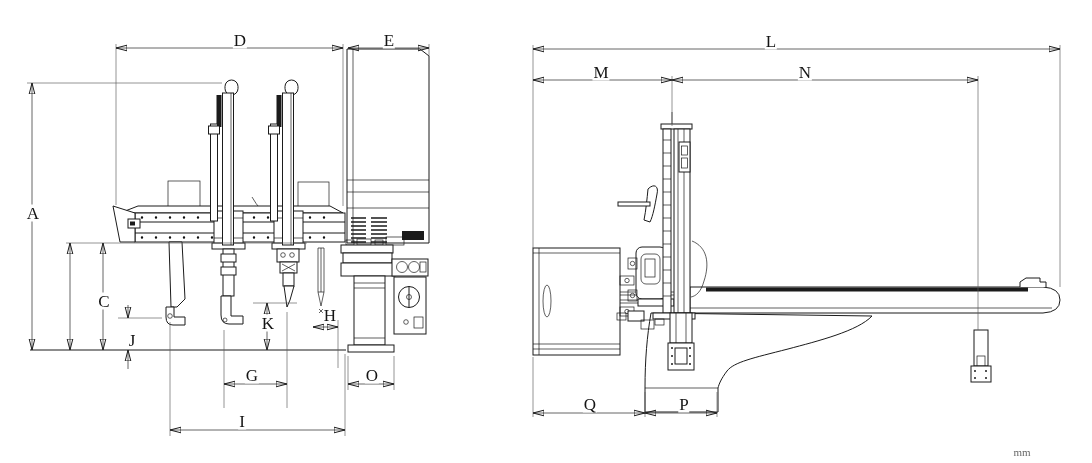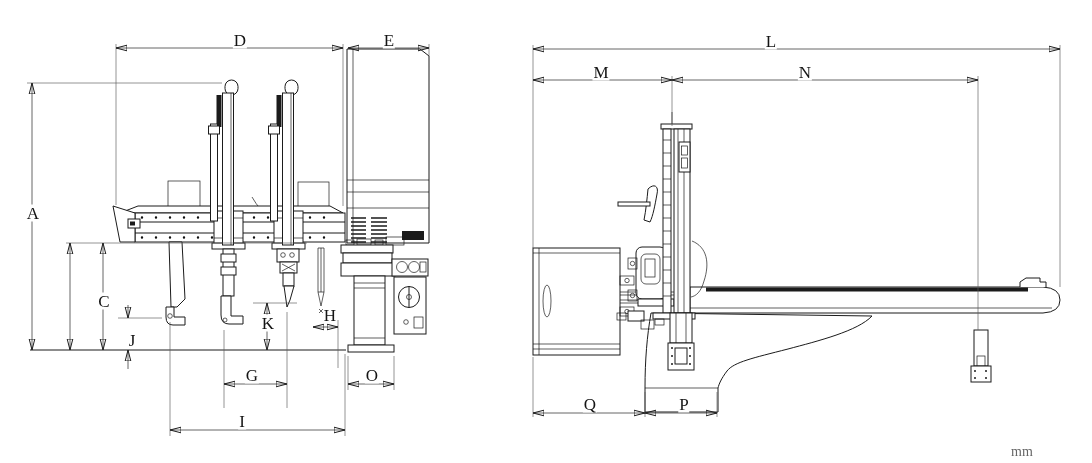--- a/index.html
+++ b/index.html
@@ -9,21 +9,21 @@
   svg path,svg rect,svg line,svg circle,svg ellipse{stroke:#1b1b1b;fill:none;stroke-width:1;}
   svg .f{fill:#fff;}
   svg .k{fill:#1b1b1b;stroke:none;}
   svg .d{stroke:#404040;stroke-width:.8;}
   svg .e{stroke:#5a5a5a;stroke-width:.65;}
   svg .t{stroke-width:.7;}
   svg .dots{stroke:#101010;stroke-width:2.4;stroke-dasharray:0 14;stroke-linecap:round;}
   svg .sl{stroke-width:1.3;}
   .dim{position:absolute;transform:translate(-50%,-50%);font:17px "Liberation Serif",serif;
        color:#141414;background:#fff;padding:0 1px;line-height:1;white-space:nowrap;}
-  .units{font-size:14px;color:#666;background:transparent;}
+  .units{font-size:11px;color:#666;background:transparent;}
 </style>
 </head>
 <body>
 
 <div class="stage">
 <svg width="1092" height="463" viewBox="0 0 1092 463">
   <defs>
     <marker id="ar" markerWidth="12" markerHeight="8" refX="11" refY="4" orient="auto-start-reverse" markerUnits="userSpaceOnUse">
       <path d="M0,1.2 11,4 0,6.8Z" fill="#404040" stroke="none"></path>
     </marker>

